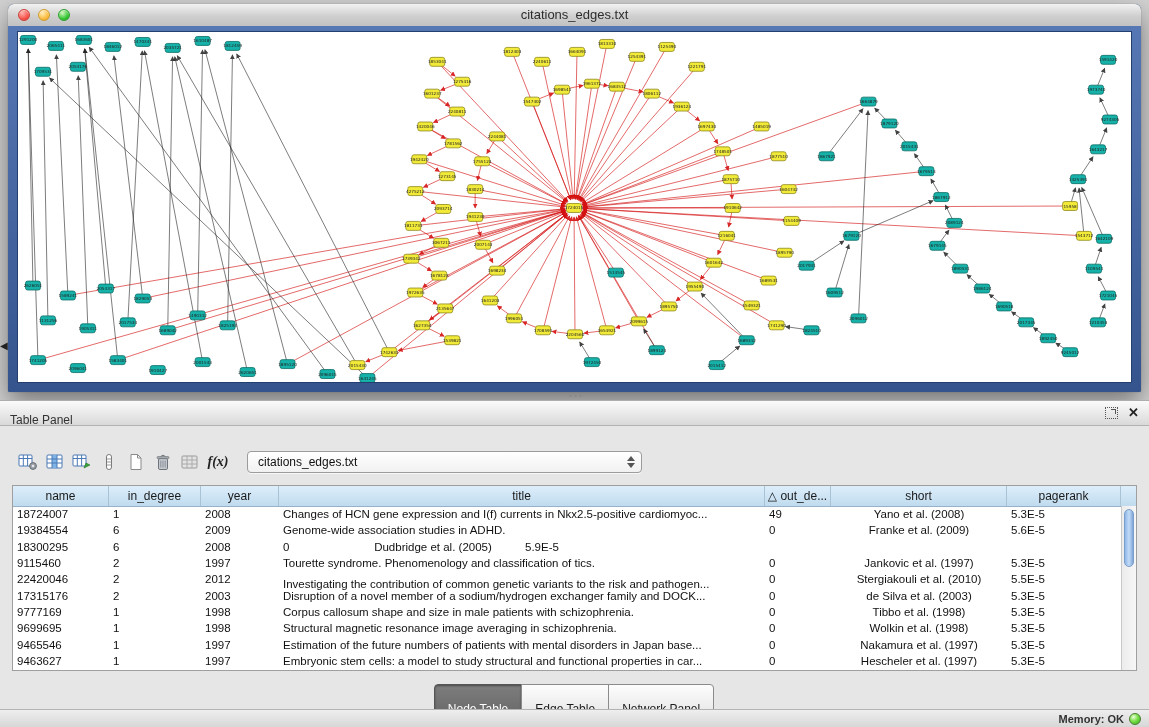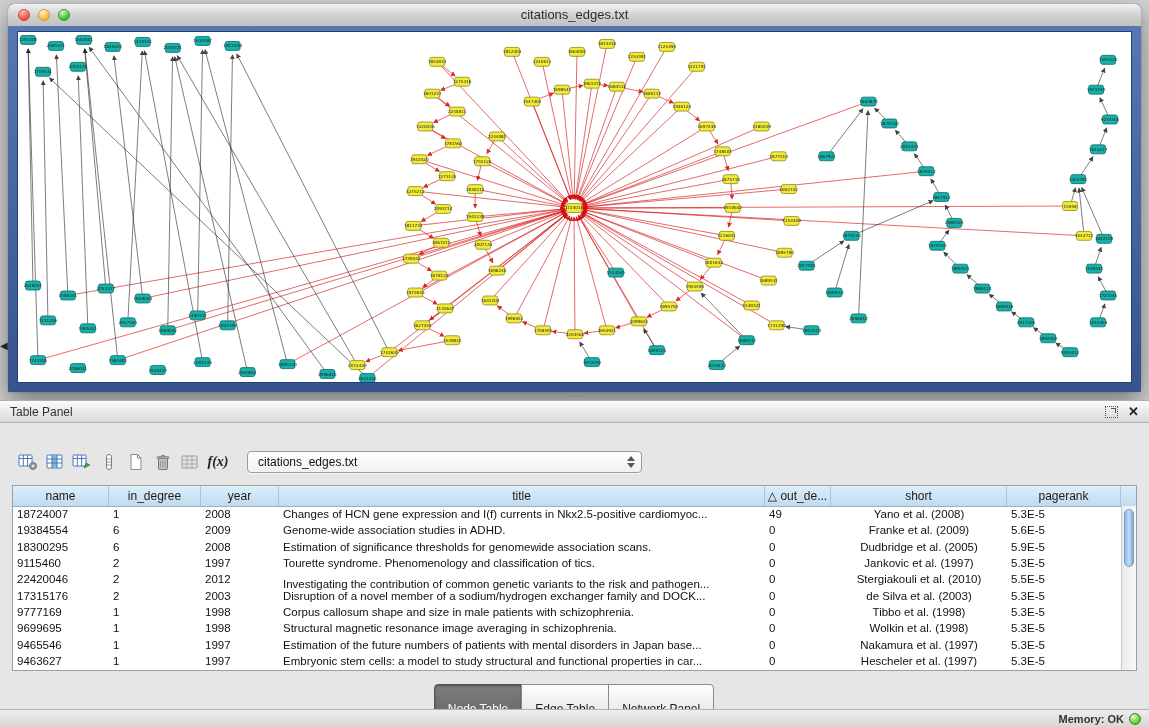--- a/index.html
+++ b/index.html
@@ -29,21 +29,21 @@
   .collapse-arrow{position:absolute;left:0;top:340px;font-size:10px;color:#222;cursor:pointer;}
 
   
   .divider{position:absolute;left:0;top:392px;width:100%;height:8px;display:flex;align-items:center;justify-content:center;}
   .grip{width:14px;height:4px;background:radial-gradient(circle,#8a8a8a 1px,transparent 1.4px);background-size:5px 4px;}
 
   
   .table-panel{position:absolute;left:0;top:400px;width:100%;height:309px;background:#e6e6e6;border-top:1px solid #adadad;}
   .panel-header{position:absolute;left:0;top:0;right:0;height:22px;
     background:linear-gradient(#fbfbfb,#d9d9d9);border-bottom:1px solid #b2b2b2;
-    display:flex;align-items:center;padding:0 10px;box-sizing:border-box;}
+    display:flex;padding:12px 10px;box-sizing:border-box;}
   .panel-title{font-size:12px;color:#333;}
   .ph-icons{margin-left:auto;display:flex;align-items:center;gap:10px;}
   .float-icon{width:11px;height:10px;border:1.5px dotted #555;position:relative;display:inline-block;cursor:pointer;}
   .float-icon:after{content:"";position:absolute;right:1px;top:1px;width:4px;height:4px;border-top:1.5px solid #555;border-right:1.5px solid #555;}
   .close-x{font-size:13px;font-weight:bold;color:#222;cursor:pointer;line-height:12px;}
 
   .toolbar{position:absolute;left:14px;top:44px;height:34px;display:flex;align-items:center;}
   .tbtn{width:27px;height:26px;display:flex;align-items:center;justify-content:center;border-radius:3px;cursor:pointer;}
   .fx{font-family:"Liberation Serif",serif;font-style:italic;font-weight:bold;font-size:14px;color:#222;width:30px;}
   .combo{margin-left:14px;width:395px;height:22px;background:linear-gradient(#ffffff,#f1f1f1);
@@ -874,21 +874,20 @@
             <div class="td" style="width: 78px; text-align: left;">2009</div>
             <div class="td" style="width: 486px; text-align: left;">Genome-wide association studies in ADHD.</div>
             <div class="td" style="width: 66px; text-align: left;">0</div>
             <div class="td" style="width: 176px; text-align: center;">Franke et al. (2009)</div>
             <div class="td" style="width: 114px; text-align: left;">5.6E-5</div>
           </div>
           <div class="trow">
             <div class="td" style="width: 96px; text-align: left;">18300295</div>
             <div class="td" style="width: 92px; text-align: left;">6</div>
             <div class="td" style="width: 78px; text-align: left;">2008</div>
-            <div class="td" style="width: 486px; text-align: left;">Estimation of significance thresholds for genomewide association scans.</div>
             <div class="td" style="width: 66px; text-align: left;">0</div>
             <div class="td" style="width: 176px; text-align: center;">Dudbridge et al. (2005)</div>
             <div class="td" style="width: 114px; text-align: left;">5.9E-5</div>
           </div>
           <div class="trow">
             <div class="td" style="width: 96px; text-align: left;">9115460</div>
             <div class="td" style="width: 92px; text-align: left;">2</div>
             <div class="td" style="width: 78px; text-align: left;">1997</div>
             <div class="td" style="width: 486px; text-align: left;">Tourette syndrome. Phenomenology and classification of tics.</div>
             <div class="td" style="width: 66px; text-align: left;">0</div>

